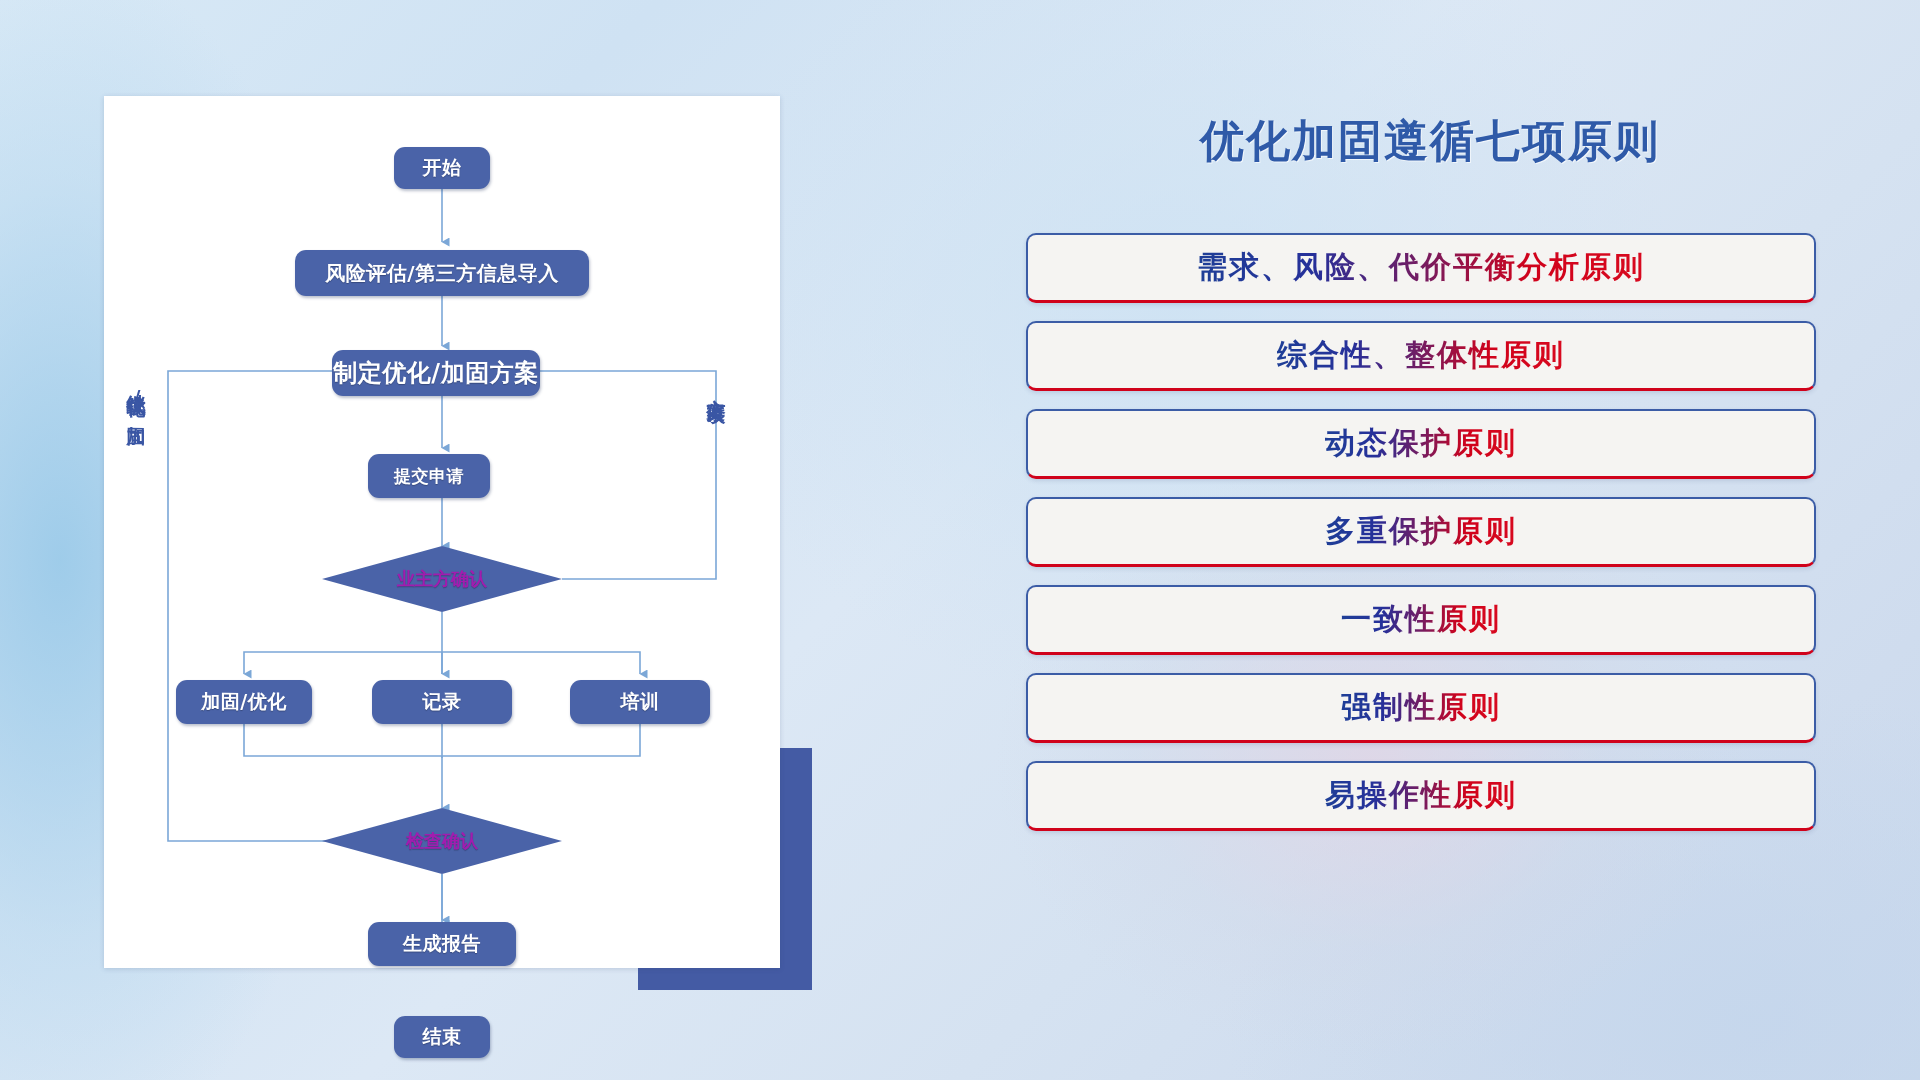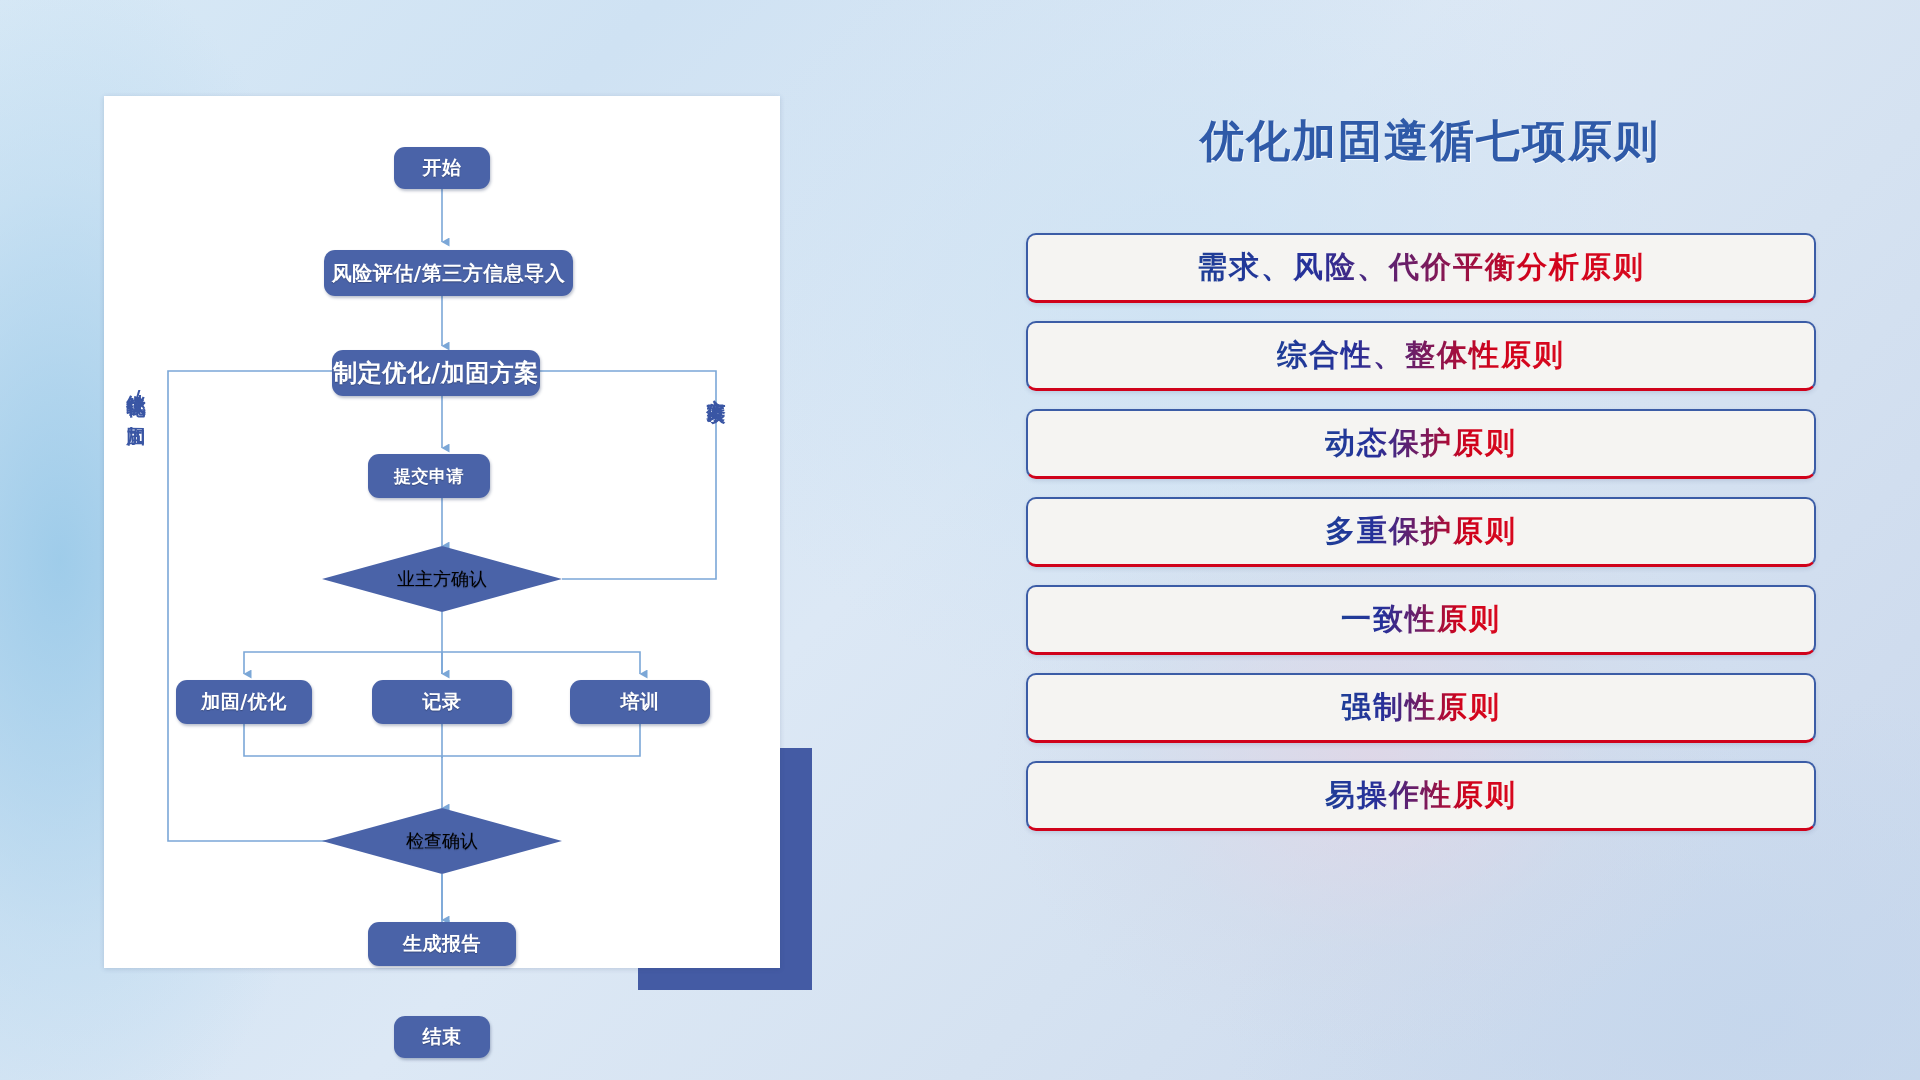--- a/index.html
+++ b/index.html
@@ -57,22 +57,22 @@
     position: absolute;
     color: #3a56a4;
     font-weight: bold;
     writing-mode: vertical-rl;
     text-orientation: upright;
     letter-spacing: 2px;
     white-space: nowrap;
   }
   .diamond-label {
     position: absolute;
-    color: #000000;
-    font-weight: normal;
+    color: #a21caf;
+    font-weight: bold;
     text-shadow: 0 1px 1px rgba(0,0,0,.25);
     white-space: nowrap;
     display: flex;
     align-items: center;
     justify-content: center;
   }
 
   
   #right-title {
     position: absolute;
@@ -169,21 +169,21 @@
         <line x1="338" y1="778" x2="338" y2="824" marker-end="url(#ah)"></line>
         <line x1="338" y1="874" x2="338" y2="920" marker-end="url(#ah)"></line>
       </g>
     </svg>
 
     <div class="vlabel" style="left:20px; top:282px; font-size:19px;">继续优化/加固</div>
     <div class="vlabel" style="left:600px; top:288px; font-size:19px;">方案修改</div>
 
     <div class="node" style="left:290px; top:51px; width:96px; height:42px; font-size:19px;">开始</div>
 
-    <div class="node" style="left:191px; top:154px; width:249px; height:46px; font-size:20px;margin-left:29px;">风险评估/第三方信息导入</div>
+    <div class="node" style="left:191px; top:154px; width:294px; height:46px; font-size:20px;">风险评估/第三方信息导入</div>
 
     <div class="node" style="left:228px; top:254px; width:208px; height:46px; font-size:24px;">制定优化/加固方案</div>
 
     <div class="node" style="left:264px; top:358px; width:122px; height:44px; font-size:17px;">提交申请</div>
 
     <div class="diamond-label" style="left:238px; top:466px; width:200px; height:34px; font-size:18px;">业主方确认</div>
 
     <div class="node" style="left:72px; top:584px; width:136px; height:44px; font-size:19px;">加固/优化</div>
 
     <div class="node" style="left:268px; top:584px; width:140px; height:44px; font-size:19px;">记录</div>

